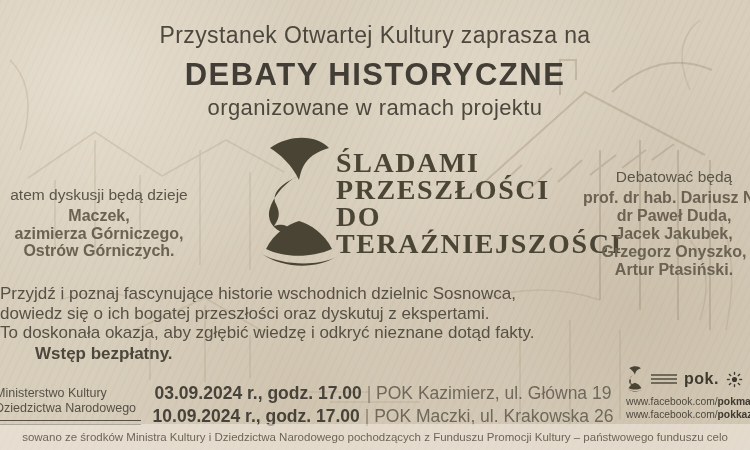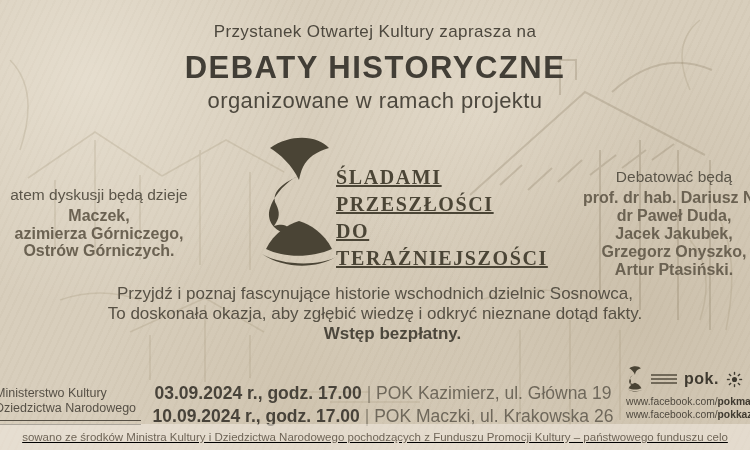--- a/index.html
+++ b/index.html
@@ -12,58 +12,58 @@
     background-image:
       radial-gradient(circle at 12% 18%, rgba(255,250,240,0.35) 0%, rgba(255,250,240,0) 30%),
       radial-gradient(circle at 85% 70%, rgba(160,142,112,0.22) 0%, rgba(160,142,112,0) 40%),
       radial-gradient(circle at 40% 90%, rgba(170,152,120,0.18) 0%, rgba(170,152,120,0) 35%),
       radial-gradient(circle at 65% 25%, rgba(255,248,236,0.25) 0%, rgba(255,248,236,0) 30%),
       repeating-linear-gradient(115deg, rgba(148,132,104,0.05) 0 2px, rgba(0,0,0,0) 2px 7px);
   }
   .abs{position:absolute;}
   
   .header{left:0;right:0;top:22px;text-align:center;color:#4d483e;}
-  .header .l1{font-size:17px;letter-spacing:0.4px;}
+  .header .l1{font-size:23px;letter-spacing:0.4px;}
   .header .title{font-size:31px;font-weight:bold;letter-spacing:1.5px;color:#423e36;margin-top:8px;text-align:center;}
   .header .l2{font-size:22px;letter-spacing:0.4px;margin-top:2px;}
   
   .logo-mark{left:258px;top:136px;width:82px;height:132px;}
-  .logo-text{left:336px;top:164px;width:190px;
+  .logo-text{left:336px;top:149px;width:190px;
     font-family:"Liberation Serif", serif;
-    font-size:20px;letter-spacing:1.6px;line-height:27px;color:#4b4536;font-weight:bold;text-decoration:underline;}
+    font-size:28px;letter-spacing:1.6px;line-height:27px;color:#4b4536;font-weight:bold;}
   
   .left-panel{left:-10px;top:186px;width:218px;text-align:center;}
   .left-panel .intro{font-size:15.5px;color:#5b5549;margin-bottom:3px;}
   .left-panel .names{font-size:16px;font-weight:bold;color:#6b6252;line-height:17.5px;}
   .right-panel{left:583px;top:168px;width:182px;text-align:center;}
   .right-panel .intro{font-size:15.5px;color:#5b5549;margin-bottom:3px;}
   .right-panel .names{font-size:16px;font-weight:bold;color:#6b6252;line-height:18px;white-space:nowrap;}
   
-  .body-par{left:0;right:0;top:284px;text-align:center;font-size:17px;line-height:19.5px;color:#575145;}
+  .body-par{left:0;right:0;top:284px;font-size:17px;line-height:19.5px;color:#575145;}
   .body-par .bold{font-weight:bold;color:#4c473c;margin-top:1px;padding-left:35px;}
   
   .events{left:0;right:0;top:382px;text-align:center;font-size:17.5px;line-height:22.5px;transform:translateX(8px);}
   .events .dt{font-weight:bold;color:#48433a;}
   .events .sep{color:#8a8272;}
   .events .loc{color:#6f685b;}
   
   .ministry{left:-5px;top:386px;color:#565046;font-size:12.5px;line-height:15px;}
   .ministry .rule{margin-top:4px;width:146px;height:2.5px;border-top:1.5px solid #565045;border-bottom:1px solid #565045;}
   
   .partners{left:626px;top:366px;width:130px;}
   .partners .row{display:flex;align-items:center;gap:7px;height:26px;}
   .mini-hg{width:18px;height:26px;flex:0 0 auto;}
   .mini-text{display:flex;flex-direction:column;gap:2px;}
   .mini-text i{display:block;width:26px;height:2px;background:#5a5344;opacity:0.8;}
   .pok{font-size:16px;font-weight:bold;color:#3f3a30;letter-spacing:0.5px;}
   .fb{font-size:10.3px;color:#4e483e;line-height:13px;white-space:nowrap;margin-top:3px;}
   .fb b{color:#3f3a30;margin-top:43px;}
   
   .footer-band{left:0;right:0;bottom:0;height:26px;background:rgba(242,235,226,0.55);
-    display:flex;align-items:center;justify-content:center;overflow:hidden;text-decoration:underline;}
+    display:flex;align-items:center;justify-content:center;overflow:hidden;}
   .footer-band span{font-size:11.5px;color:#6f6557;white-space:nowrap;}
   svg.sketch{left:0;top:0;pointer-events:none;}
 </style>
 </head>
 <body>
 
 <div id="poster">
 
   <svg class="sketch abs" width="750" height="450" viewBox="0 0 750 450">
     <g stroke="#8f8168" fill="none" stroke-width="2" opacity="0.30">
@@ -115,20 +115,21 @@
     <div class="intro">Debatować będą</div>
     <div class="names">prof. dr hab. Dariusz Naw</div>
     <div class="names">dr Paweł Duda,</div>
     <div class="names">Jacek Jakubek,</div>
     <div class="names">Grzegorz Onyszko,</div>
     <div class="names">Artur Ptasiński.</div>
   </div>
 
   <div class="abs body-par">
     <div>Przyjdź i poznaj fascynujące historie wschodnich dzielnic Sosnowca,</div>
+    <div>dowiedz się o ich bogatej przeszłości oraz dyskutuj z ekspertami.</div>
     <div>To doskonała okazja, aby zgłębić wiedzę i odkryć nieznane dotąd fakty.</div>
     <div class="bold">Wstęp bezpłatny.</div>
   </div>
 
   <div class="abs events">
     <div>
       <span class="dt">03.09.2024 r., godz. 17.00</span>
       <span class="sep">|</span>
       <span class="loc">POK Kazimierz, ul. Główna 19</span>
     </div>

